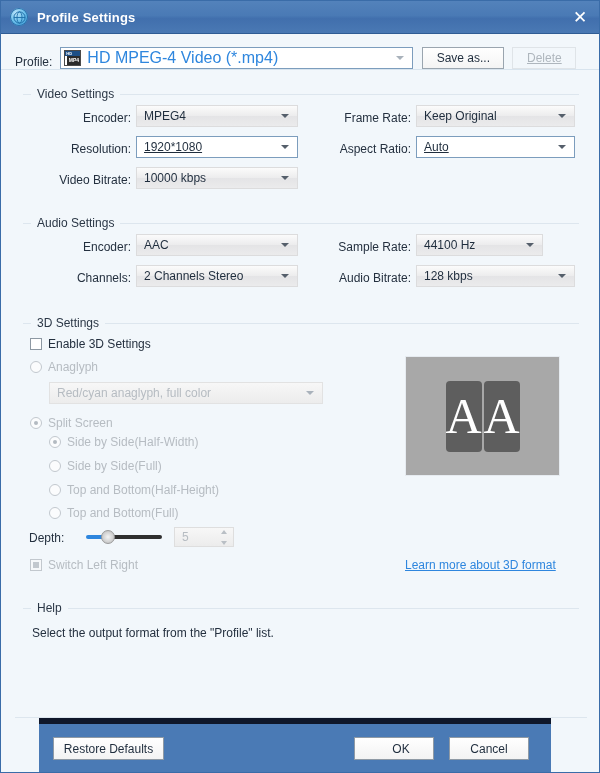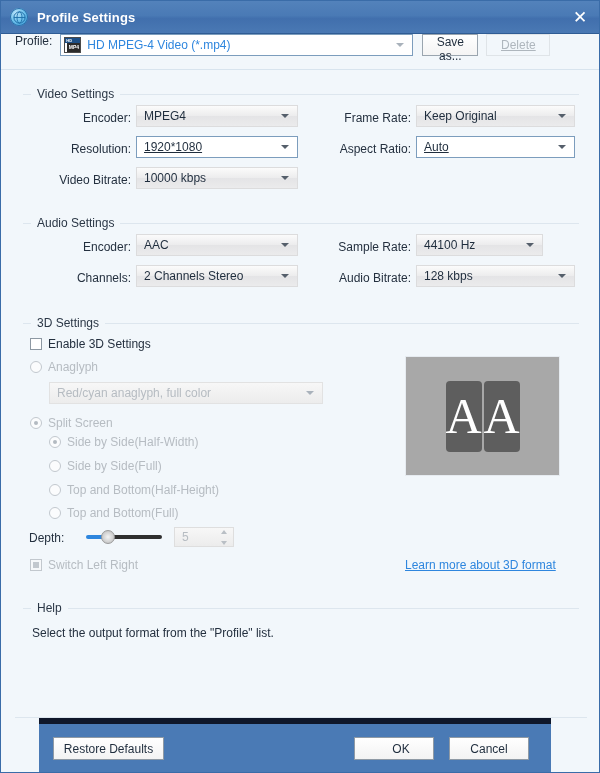--- a/index.html
+++ b/index.html
@@ -62,21 +62,21 @@
   }
 
   
   .profile-row {
     position: absolute;
     left: 0; top: 33px;
     width: 600px; height: 35px;
     background: #f2f7fb;
     border-bottom: 1px solid #d8e4ee;
     display: flex;
-    align-items: flex-start;
+    align-items: flex-end;
   }
   .profile-label {
     margin-left: 14px;
     font-size: 12px;
     color: #24303f;
   }
   .profile-combo {
     margin-left: 8px;
     width: 353px;
     height: 22px;
@@ -117,21 +117,21 @@
     background: #2b2b2b;
     color: #ffffff;
     font-size: 5px;
     line-height: 9px;
     text-align: center;
     font-weight: bold;
   }
   .profile-combo-text {
     margin-left: 6px;
     color: #2e86de;
-    font-size: 12px;
+    font-size: 16px;
   }
   .combo-arrow {
     position: absolute;
     right: 8px; top: 50%;
     margin-top: -2px;
     width: 0; height: 0;
     border-left: 4px solid transparent;
     border-right: 4px solid transparent;
     border-top: 4px solid #555f6b;
   }
@@ -146,21 +146,21 @@
     color: #1f2d3d;
     cursor: pointer;
     padding: 0 8px;
   }
   .btn.disabled {
     color: #aeb6bd;
     border-color: #dfe4e8;
     background: #f2f7fb;
     cursor: default;
   }
-  .save-as-btn { margin-left: 9px; width: 56px; }
+  .save-as-btn { margin-left: 9px; width: 82px; }
   .delete-btn  { margin-left: 8px; width: 64px; text-decoration: underline; }
 
   
   .section-title {
     position: absolute;
     font-size: 12px;
     color: #2b3746;
     background: #f2f7fb;
     padding: 0 6px;
     z-index: 2;

